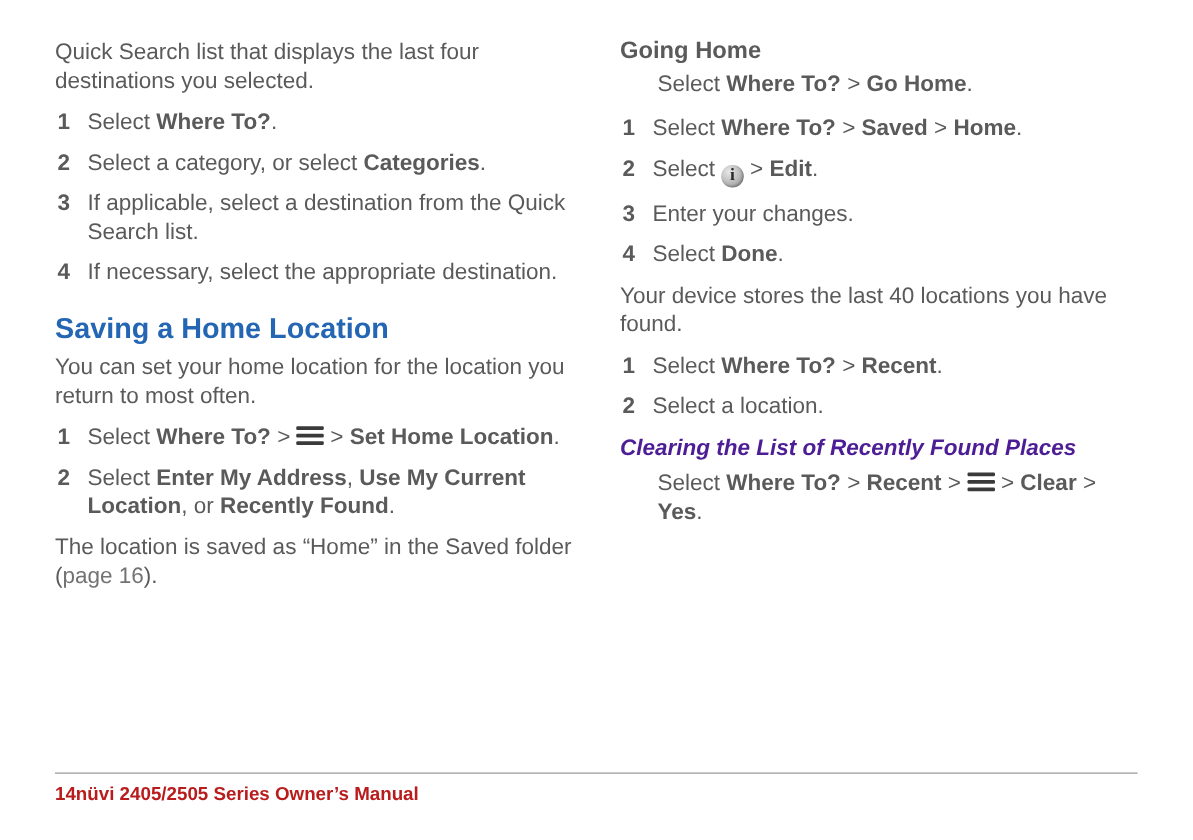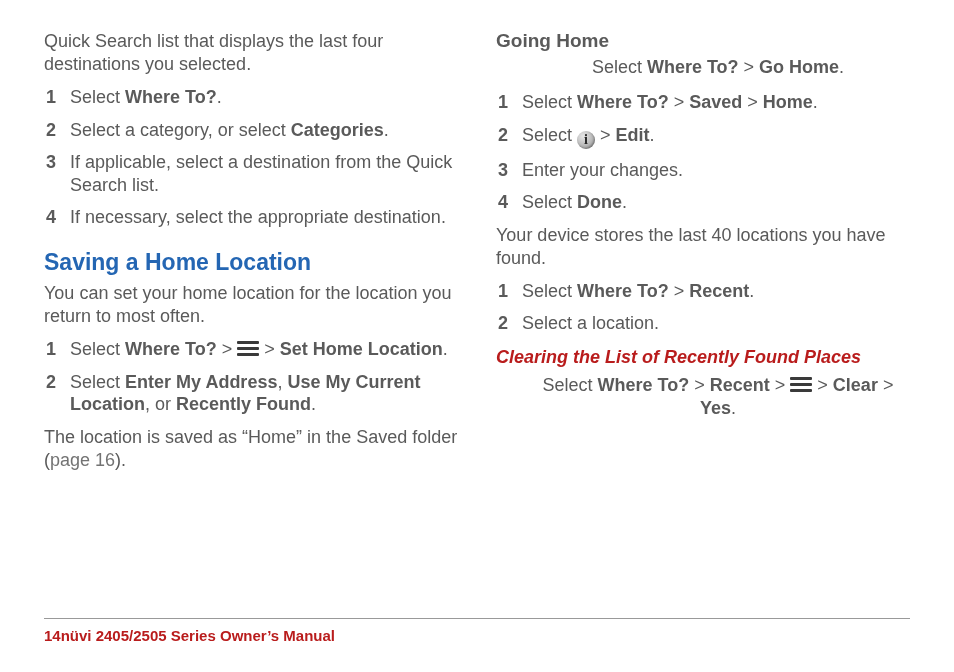--- a/index.html
+++ b/index.html
@@ -49,32 +49,31 @@
     margin: 20px 0 6px 0;
     line-height: 1.2;
   }
   h3.sub {
     color: #5a5a5a;
     font-weight: bold;
     font-size: 19px;
     margin: 0 0 4px 0;
   }
   h4.sub-italic {
-    color: #b91c1c;
+    color: #4c1d95;
     font-weight: bold;
     font-style: italic;
     font-size: 18px;
     margin: 12px 0 6px 0;
   }
   .link { color: #737373; }
   .indent-block {
     padding-left: 30px;
     margin: 4px 0 12px 0;
     line-height: 1.3;
-    text-align: center;
   }
   .menu-icon {
     display: inline-block;
     width: 22px;
     height: 15px;
     vertical-align: -1px;
     position: relative;
   }
   .menu-icon::before,
   .menu-icon::after,

